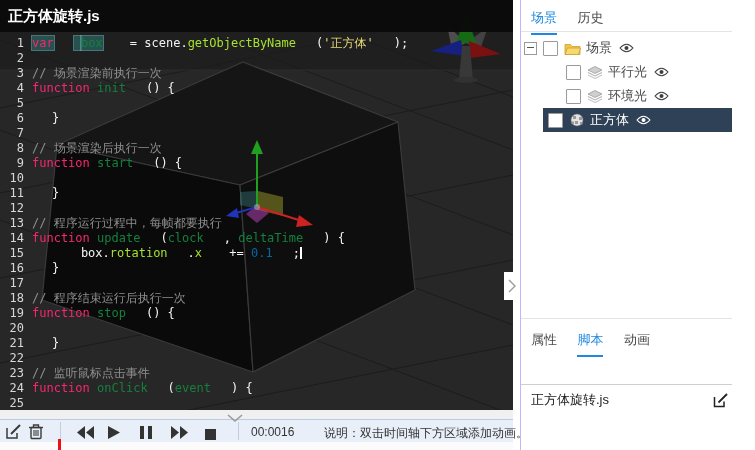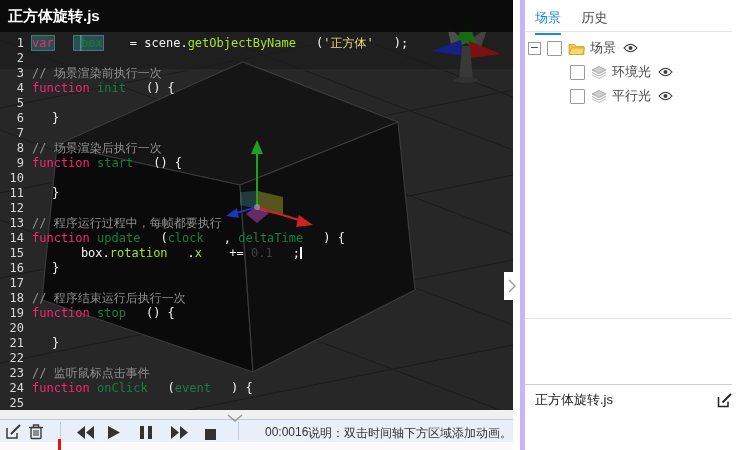--- a/index.html
+++ b/index.html
@@ -11,37 +11,37 @@
 
   
   .titlebar{position:absolute;left:0;top:0;width:513px;height:32px;background:rgba(10,10,10,.97);z-index:5;}
   .title{position:absolute;left:8px;top:7px;color:#fff;font-weight:bold;font-size:15px;}
   .close-btn{position:absolute;right:8px;top:4px;width:24px;height:24px;cursor:pointer;z-index:6;}
   .code{position:absolute;left:0;top:36px;width:513px;z-index:4;
         font-family:"DejaVu Sans Mono","Liberation Mono",monospace;font-size:12px;line-height:15px;white-space:pre;}
   .cl{display:flex;height:15px;}
   .ln{width:24px;flex:none;text-align:right;padding-right:8px;color:#d8d8d8;}
   .kw{color:#f92672;} .fn{color:#15803d;} .meth{color:#a6e22e;} .str{color:#e6db74;}
-  .com{color:#8f8f8f;} .num{color:#404040;text-align:right;} .pl{color:#f4f4f2;margin-left:20px;}
+  .com{color:#8f8f8f;} .num{color:#0369a1;text-align:right;} .pl{color:#f4f4f2;margin-left:20px;}
   .sel{background:rgba(45,115,112,.6);box-shadow:0 0 0 1px rgba(100,175,170,.6);text-align:right;}
   .cursor{display:inline-block;width:2px;height:12px;background:#fff;vertical-align:-2px;}
 
   
   .collapse-strip{position:absolute;left:0;top:410px;width:513px;height:9px;background:#f0f0f0;z-index:6;}
   .strip-chevron{position:absolute;left:225px;top:409px;z-index:7;}
   .toolbar{position:absolute;left:0;top:419px;width:513px;height:23px;background:#e9eff8;
            border-top:1px solid #b7cde7;box-sizing:border-box;z-index:6;}
   .tb{position:absolute;top:3px;cursor:pointer;}
   .tb-div{position:absolute;top:2px;width:1px;height:18px;background:#c2cedd;}
   .tb-text{position:absolute;top:5px;font-size:12px;color:#333;white-space:nowrap;}
   .footer{position:absolute;left:0;top:442px;width:513px;height:8px;background:#fbfbfb;z-index:6;}
   .playhead{position:absolute;left:58px;top:439px;width:3px;height:11px;background:#ee1111;z-index:8;}
 
   
-  .panel{position:absolute;left:520px;top:0;width:235px;height:450px;background:#fff;border-left:5px solid #c4b5fd;box-sizing:border-box;}
+  .panel{position:absolute;left:520px;top:0;width:235px;height:450px;background:#fff;border-left:1px solid #c4b5fd;box-sizing:border-box;}
   .handle{position:absolute;left:504px;top:272px;width:16px;height:28px;display:flex;align-items:center;justify-content:center;cursor:pointer;background:#fff;}
   .tabbar{position:relative;height:31px;border-bottom:1px solid #e4e4e4;}
   .tab{display:inline-block;margin-left:10px;margin-top:9px;font-size:13px;color:#4a4a4a;cursor:pointer;padding-bottom:6px;}
   .tab.active{color:#1f88e0;border-bottom:2px solid #1f88e0;}
   .tab+ .tab{margin-left:16px;}
 
   .tree{padding-top:4px;}
   .trow{display:flex;align-items:center;height:24px;cursor:pointer;font-size:13px;color:#4a4a4a;}
   .ind1{padding-left:23px;} .indroot{padding-left:3px;} .ind2{padding-left:45px;}
   .trow.selected{background:#2e4156;color:#fff;margin-left:22px;padding-left:5px;}
@@ -170,22 +170,22 @@
         <polygon points="1,0 1,13 9,6.5" fill="#333"></polygon>
           <polygon points="10,0 10,13 18,6.5" fill="#333"></polygon>
       </svg>
     </span>
     <span class="tb" style="left:205px;top:6px">
       <svg width="11" height="11" viewBox="0 0 11 11">
           <rect width="11" height="11" fill="#333"></rect>
         </svg>
     </span>
     <span class="tb-div" style="left:238px"></span>
-    <span class="tb-text" style="left:265px">00:0016</span>
-    <span class="tb-text" style="left:308px">说明：双击时间轴下方区域添加动画。</span>
+    <span class="tb-text" style="left:251px">00:0016</span>
+    <span class="tb-text" style="left:324px">说明：双击时间轴下方区域添加动画。</span>
   </div>
   <div class="footer"></div>
   <div class="playhead"></div>
 
   <div class="handle">
     <svg width="8" height="14" viewBox="0 0 8 14">
         <polyline points="1,1 7,7 1,13" fill="none" stroke="#9a9a9a" stroke-width="1.4"></polyline>
       </svg>
   </div>
 
@@ -219,51 +219,76 @@
 
       <div class="trow ind2">
         <span class="cb"></span>
         <span class="tico">
           <svg width="16" height="13" viewBox="0 0 16 13">
             <polygon points="8,0.5 15,4 8,7.5 1,4" fill="#cfcfcf" stroke="#8f8f8f" stroke-width="0.7"></polygon>
             <polyline points="1,6.5 8,10 15,6.5" fill="none" stroke="#a8a8a8"></polyline>
             <polyline points="1,9 8,12.5 15,9" fill="none" stroke="#bdbdbd"></polyline>
           </svg>
         </span>
-        <span>环境光</span>
+        <span>平行光</span>
         <span class="eye">
           <svg width="15" height="10" viewBox="0 0 15 10">
             <path d="M1 5 Q7.5 -2.5 14 5 Q7.5 12.5 1 5 Z" fill="none" stroke="#3f3f3f" stroke-width="1.1"></path>
             <circle cx="7.5" cy="5" r="2" fill="#3f3f3f"></circle>
           </svg>
         </span>
       </div>
 
       <div class="trow ind2">
         <span class="cb"></span>
         <span class="tico">
           <svg width="16" height="13" viewBox="0 0 16 13">
             <polygon points="8,0.5 15,4 8,7.5 1,4" fill="#cfcfcf" stroke="#8f8f8f" stroke-width="0.7"></polygon>
             <polyline points="1,6.5 8,10 15,6.5" fill="none" stroke="#a8a8a8"></polyline>
             <polyline points="1,9 8,12.5 15,9" fill="none" stroke="#bdbdbd"></polyline>
           </svg>
         </span>
-        <span>平行光</span>
+        <span>环境光</span>
         <span class="eye">
           <svg width="15" height="10" viewBox="0 0 15 10">
             <path d="M1 5 Q7.5 -2.5 14 5 Q7.5 12.5 1 5 Z" fill="none" stroke="#3f3f3f" stroke-width="1.1"></path>
             <circle cx="7.5" cy="5" r="2" fill="#3f3f3f"></circle>
           </svg>
         </span>
       </div>
 
+      <div class="trow selected">
+        <span class="cb"></span>
+        <span class="tico">
+          <svg width="16" height="14" viewBox="0 0 16 14">
+            <circle cx="8" cy="7" r="6" fill="#e3e3e3" stroke="#777" stroke-width="0.6"></circle>
+            <rect x="4" y="3" width="3" height="3" fill="#9a9a9a"></rect>
+              <rect x="10" y="4" width="3" height="3" fill="#9a9a9a"></rect>
+            <rect x="6" y="8" width="3" height="3" fill="#9a9a9a"></rect>
+              <rect x="11" y="9" width="2.5" height="2.5" fill="#9a9a9a"></rect>
+            <rect x="2.5" y="8.5" width="2.5" height="2.5" fill="#9a9a9a"></rect>
+          </svg>
+        </span>
+        <span>正方体</span>
+        <span class="eye">
+          <svg width="15" height="10" viewBox="0 0 15 10">
+            <path d="M1 5 Q7.5 -2.5 14 5 Q7.5 12.5 1 5 Z" fill="none" stroke="#ffffff" stroke-width="1.1"></path>
+            <circle cx="7.5" cy="5" r="2" fill="#ffffff"></circle>
+          </svg>
+        </span>
+      </div>
     </div>
 
     <div class="divider"></div>
 
+    <div class="insp-tabs tabbar" style="border-bottom:none;">
+      <span class="tab">属性</span>
+      <span class="tab active">脚本</span>
+      <span class="tab">动画</span>
+    </div>
 
 
     <div class="script-list">
       <div class="script-item">
         <span class="script-name">正方体旋转.js</span>
         <span class="sic">
           <svg width="15" height="15" viewBox="0 0 15 15">
             <path d="M1.5 4 v9.5 h9.5 v-5" fill="none" stroke="#222" stroke-width="1.5"></path>
             <line x1="5.5" y1="9.5" x2="14" y2="1" stroke="#222" stroke-width="1.8"></line>
           </svg>

